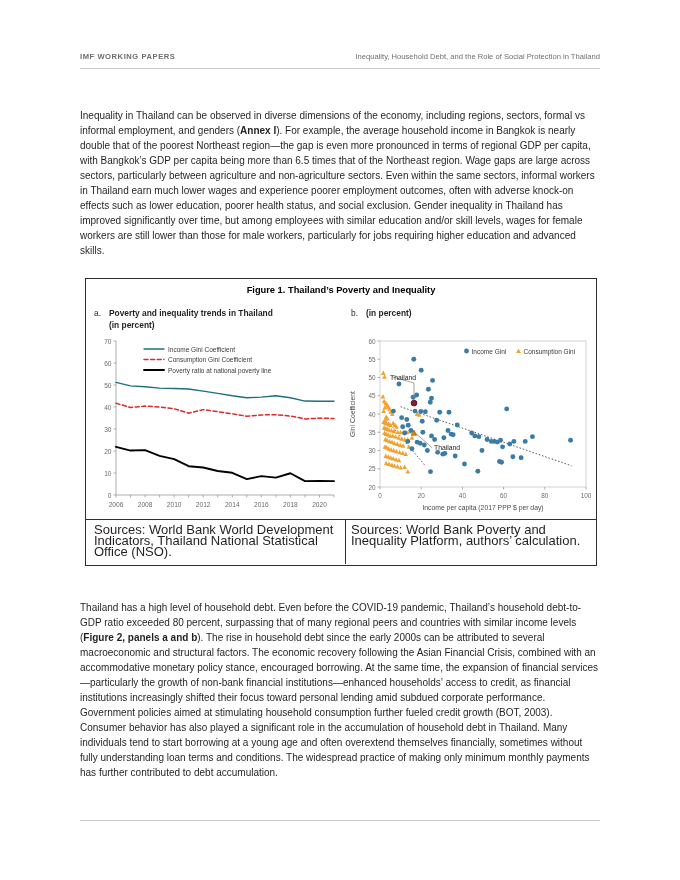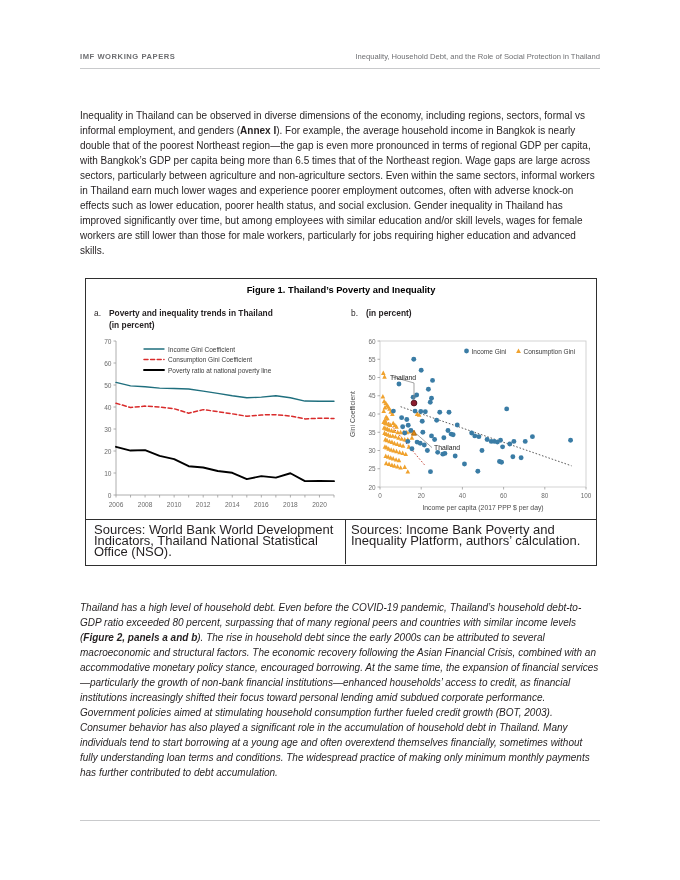--- a/index.html
+++ b/index.html
@@ -28,21 +28,21 @@
   }
 
   
   .para {
     position:absolute; left:80px; width:520px;
     font-size:10px; line-height:15px; color:#231f20;
     text-align:left;
   }
   .para b { font-weight:bold; }
   #para1 { top:108px; }
-  #para2 { top:600px;font-style:italic; }
+  #para2 { top:600px; }
 
   .sec-head {
     position:absolute; left:80px; top:586px; width:520px;
     font-size:13px; font-weight:bold; color:#000;
     letter-spacing:.1px;
   }
 
   
   .figbox {
     position:absolute; left:85px; top:278px; width:512px; height:288px;
@@ -368,20 +368,20 @@
           <circle cx="120.52" cy="16" r="2.4" fill="#3a7ca5"></circle>
           <text x="125.52" y="18.6" font-size="6.5" text-anchor="start" fill="#3a3a3a" font-family="&quot;Liberation Sans&quot;, sans-serif">Income Gini</text>
           <polygon points="172.51999999999998,13.4 170.128,18.028 174.91199999999998,18.028" fill="#f0a22e"></polygon>
           <text x="177.51999999999998" y="18.6" font-size="6.5" text-anchor="start" fill="#3a3a3a" font-family="&quot;Liberation Sans&quot;, sans-serif">Consumption Gini</text>
         </svg>
       </div>
 
     <div class="src-topline"></div>
     <div class="src-divider"></div>
     <div class="sources" id="src-a">Sources: World Bank World Development Indicators, Thailand National Statistical Office (NSO).</div>
-    <div class="sources" id="src-b">Sources: Income Bank Poverty and Inequality Platform, authors’ calculation.</div>
+    <div class="sources" id="src-b">Sources: World Bank Poverty and Inequality Platform, authors’ calculation.</div>
   </div>
 
   <div class="para" id="para2">Thailand has a high level of household debt. Even before the COVID-19 pandemic, Thailand’s household debt-to-GDP ratio exceeded 80 percent, surpassing that of many regional peers and countries with similar income levels (<b>Figure 2, panels a and b</b>). The rise in household debt since the early 2000s can be attributed to several macroeconomic and structural factors. The economic recovery following the Asian Financial Crisis, combined with an accommodative monetary policy stance, encouraged borrowing. At the same time, the expansion of financial services—particularly the growth of non-bank financial institutions—enhanced households’ access to credit, as financial institutions increasingly shifted their focus toward personal lending amid subdued corporate performance. Government policies aimed at stimulating household consumption further fueled credit growth (BOT, 2003). Consumer behavior has also played a significant role in the accumulation of household debt in Thailand. Many individuals tend to start borrowing at a young age and often overextend themselves financially, sometimes without fully understanding loan terms and conditions. The widespread practice of making only minimum monthly payments has further contributed to debt accumulation.</div>
 
   <div class="footrule"></div>
 
 </div>
 
 </body></html>

